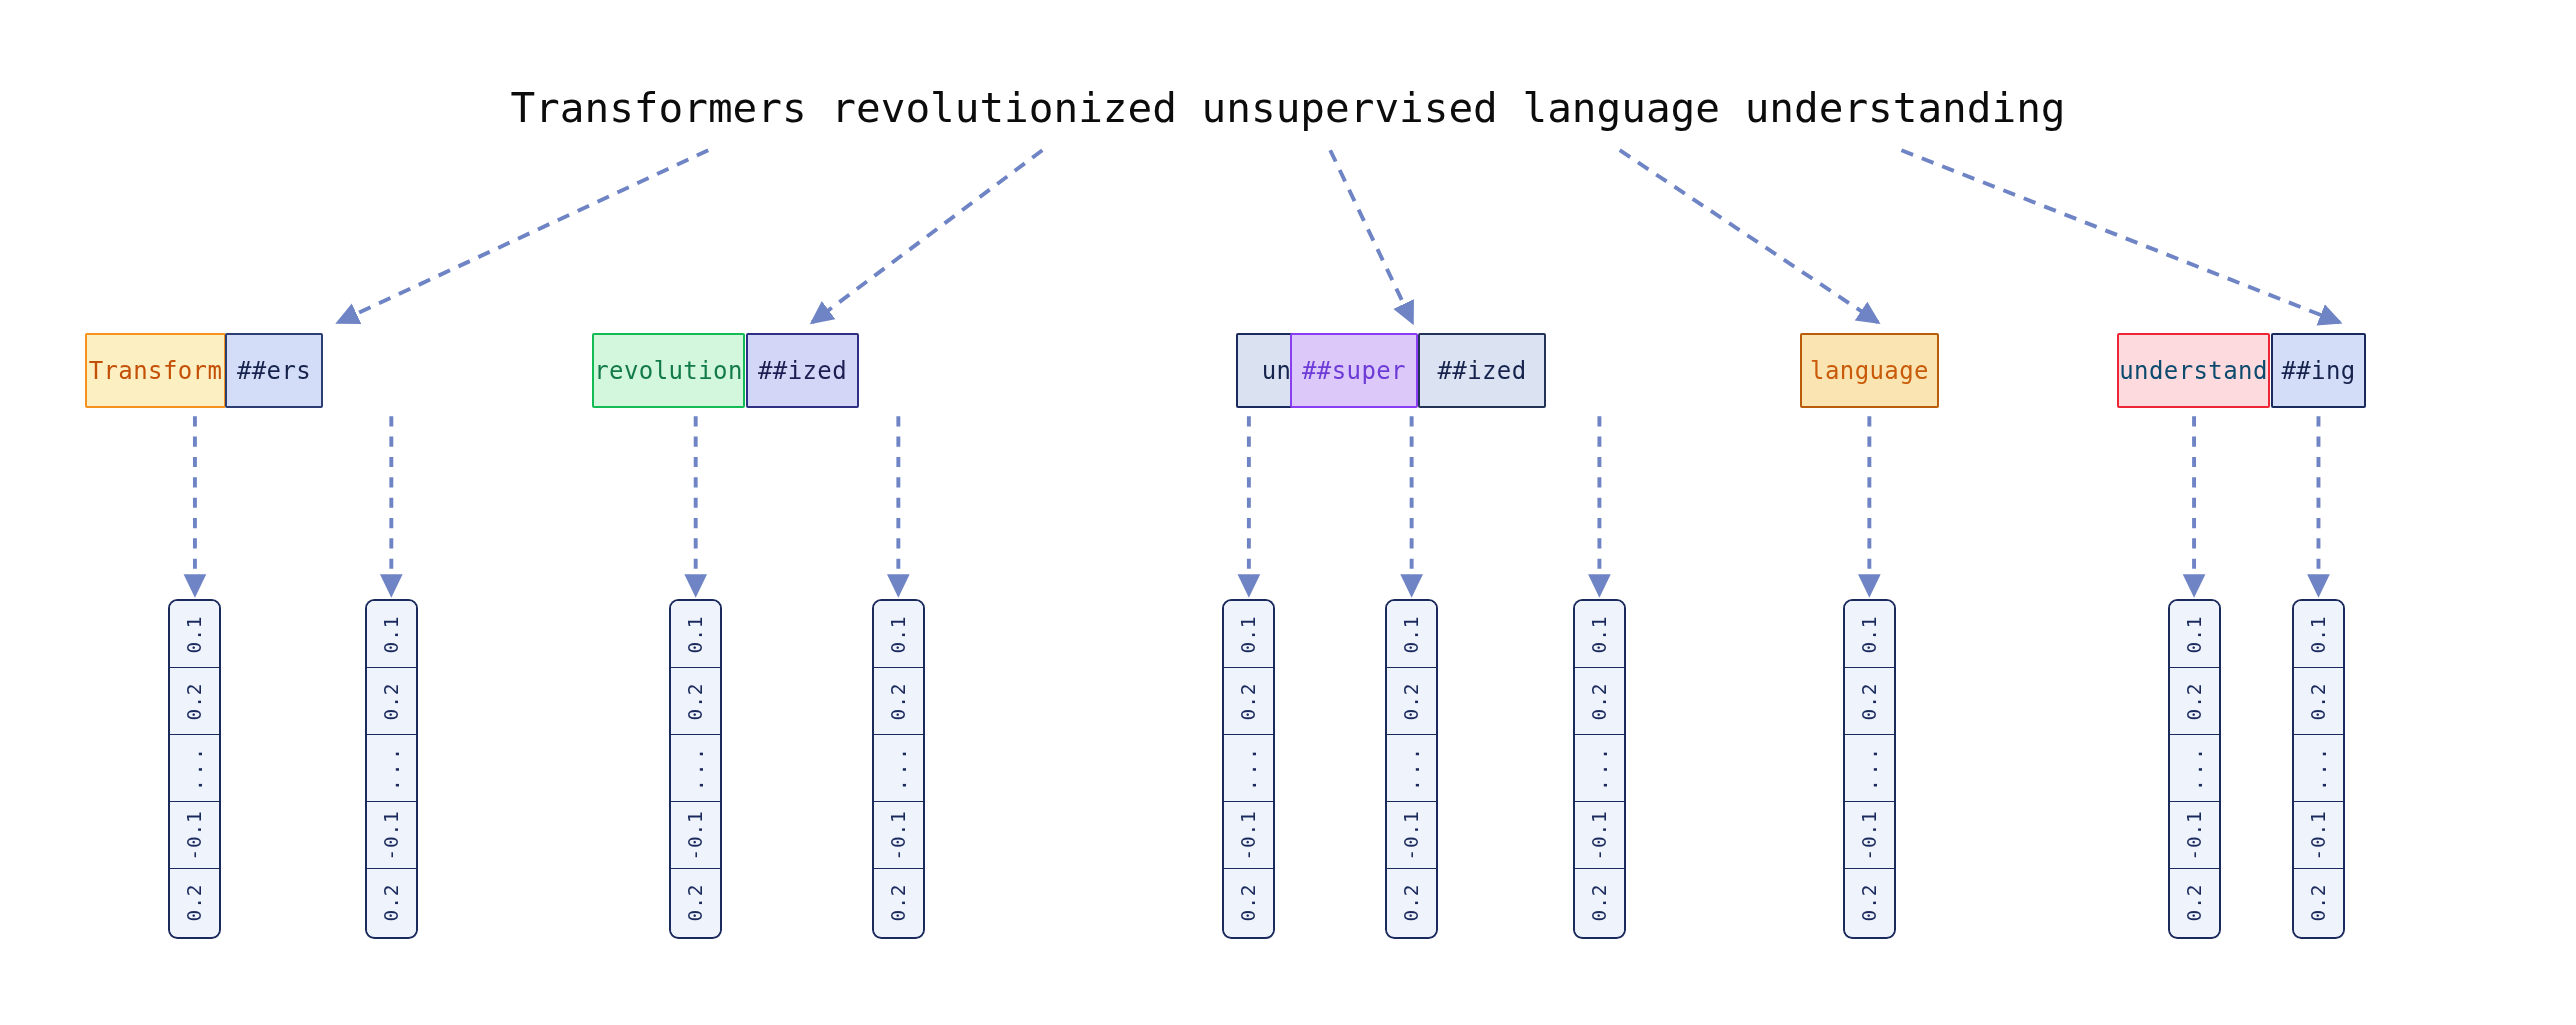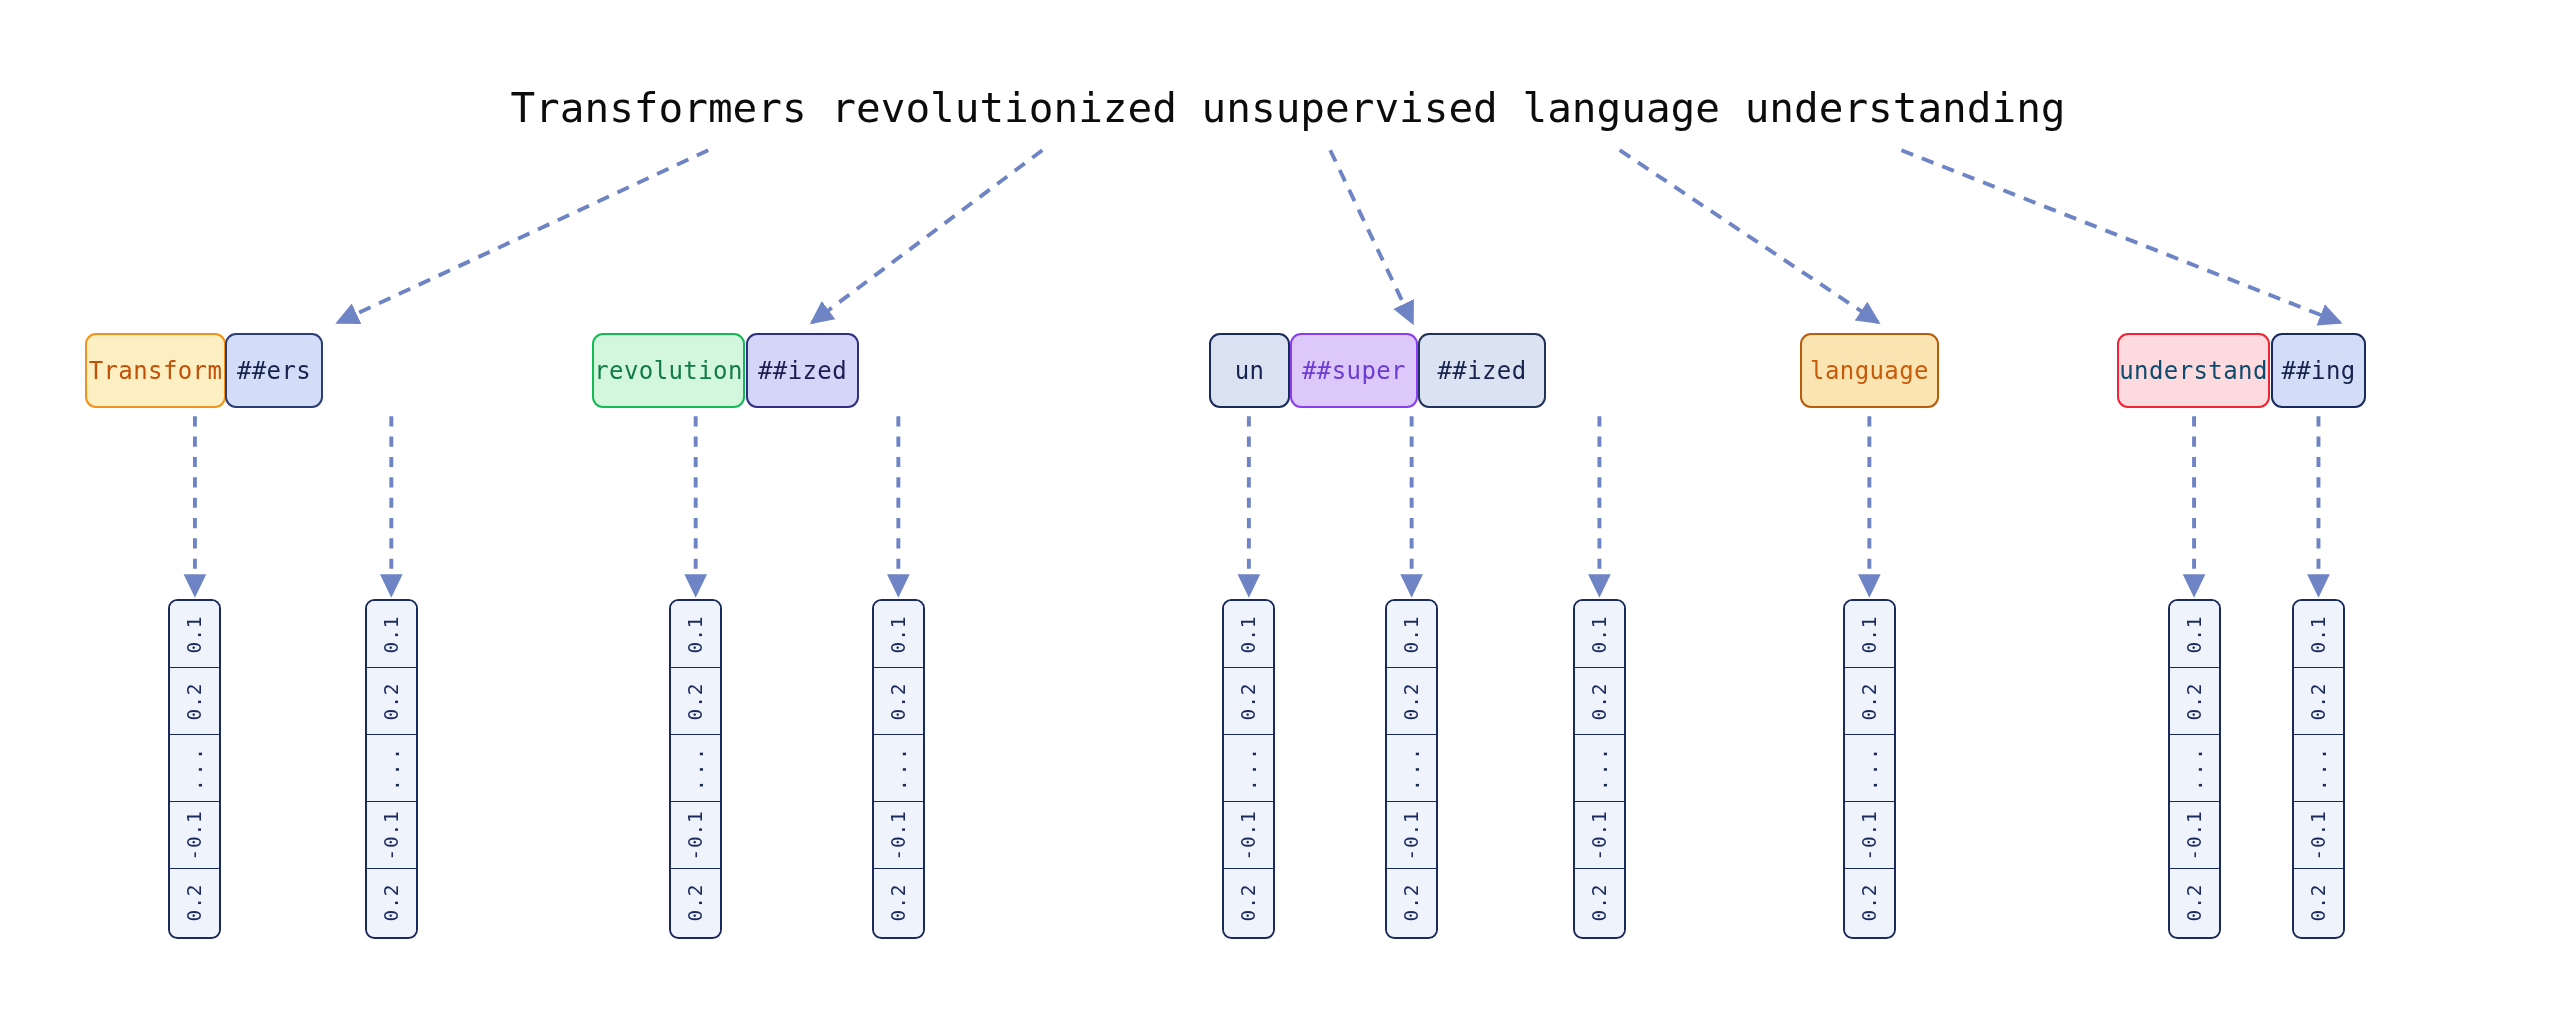--- a/index.html
+++ b/index.html
@@ -25,21 +25,21 @@
     white-space:nowrap;
   }
 
   
   #arrows{position:absolute;left:0;top:0;width:2576px;height:1025px;pointer-events:none;}
 
   
   .tokbox{
     position:absolute;
     height:75px;
-    border-radius:11px;
+    border-radius:2px;
     border-width:2.3px;
     border-style:solid;
     box-sizing:border-box;
     display:flex;align-items:center;justify-content:center;
     font-size:24px;
     letter-spacing:0.4px;
     white-space:nowrap;
     font-family:"DejaVu Sans Mono","Liberation Mono",monospace;
   }
 
@@ -107,21 +107,21 @@
         <line x1="2804" y1="532" x2="2804" y2="760" stroke="#6f84c4" stroke-width="5" stroke-dasharray="13 13" marker-end="url(#ah)"></line>
         <line x1="2963" y1="532" x2="2963" y2="760" stroke="#6f84c4" stroke-width="5" stroke-dasharray="13 13" marker-end="url(#ah)"></line>
       </g>
   </svg>
 
   <div id="token-layer">
       <div class="tokbox" style="left: 85px; top: 333px; width: 141px; background: rgb(252, 240, 194); border-color: rgb(245, 146, 30); color: rgb(196, 79, 7);">Transform</div>
       <div class="tokbox" style="left: 225px; top: 333px; width: 98px; background: rgb(212, 221, 247); border-color: rgb(44, 61, 116); color: rgb(22, 35, 77);">##ers</div>
       <div class="tokbox" style="left: 592px; top: 333px; width: 153px; background: rgb(211, 247, 221); border-color: rgb(19, 187, 85); color: rgb(17, 121, 74);">revolution</div>
       <div class="tokbox" style="left: 746px; top: 333px; width: 113px; background: rgb(212, 214, 247); border-color: rgb(47, 47, 132); color: rgb(29, 29, 82);">##ized</div>
-      <div class="tokbox" style="left: 1209px; top: 333px; width: 81px; background: rgb(218, 226, 242); border-color: rgb(27, 42, 92); color: rgb(22, 35, 77);">un</div>
+      <div class="tokbox" style="left: 1236px; top: 333px; width: 81px; background: rgb(218, 226, 242); border-color: rgb(27, 42, 92); color: rgb(22, 35, 77);">un</div>
       <div class="tokbox" style="left: 1290px; top: 333px; width: 128px; background: rgb(221, 201, 249); border-color: rgb(138, 62, 242); color: rgb(108, 58, 214); text-align: center;">##super</div>
       <div class="tokbox" style="left: 1418px; top: 333px; width: 128px; background: rgb(219, 227, 242); border-color: rgb(34, 51, 87); color: rgb(22, 35, 77);">##ized</div>
       <div class="tokbox" style="left: 1800px; top: 333px; width: 139px; background: rgb(250, 229, 178); border-color: rgb(186, 92, 10); color: rgb(200, 90, 9);">language</div>
       <div class="tokbox" style="left: 2117px; top: 333px; width: 153px; background: rgb(252, 218, 222); border-color: rgb(238, 37, 52); color: #0c4a6e;">understand</div>
       <div class="tokbox" style="left: 2271px; top: 333px; width: 95px; background: rgb(212, 221, 247); border-color: rgb(27, 42, 92); color: rgb(22, 35, 77);">##ing</div>
     </div>
   <div id="vector-layer">
       <div class="vecstack" style="left: 168px; top: 599px; height: 340px;">
         <div class="veccell">
           <span>0.1</span>

